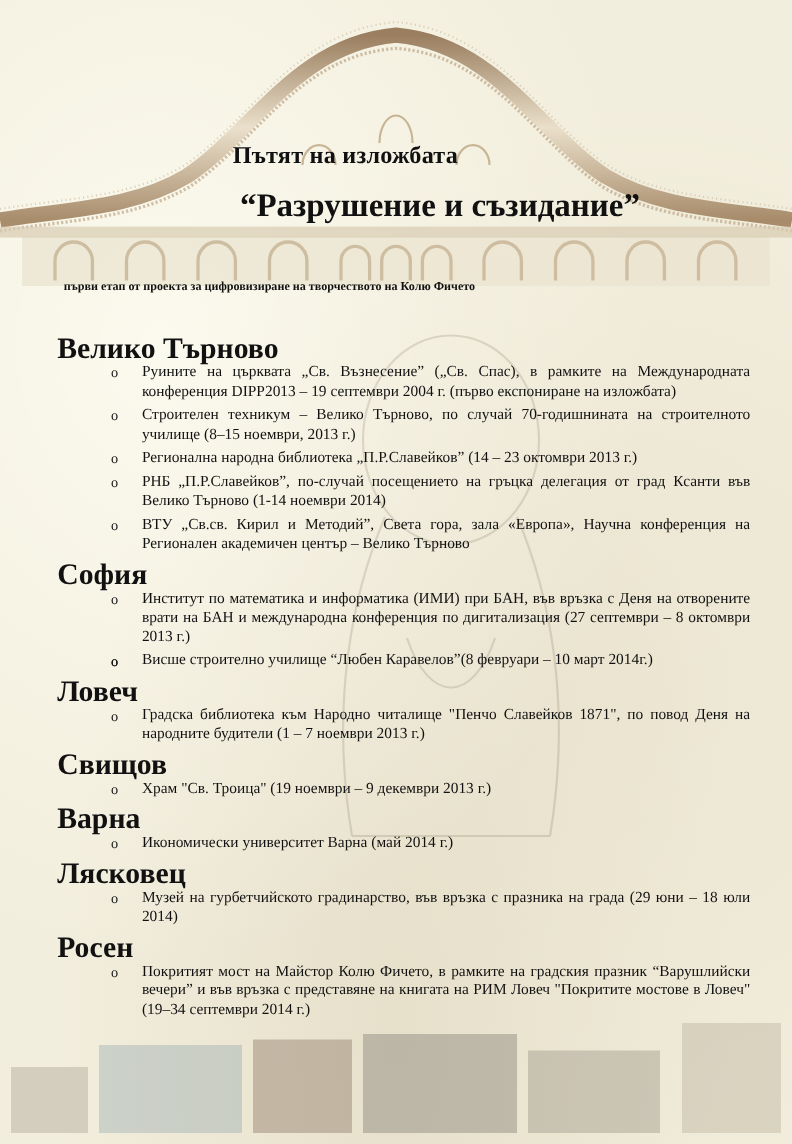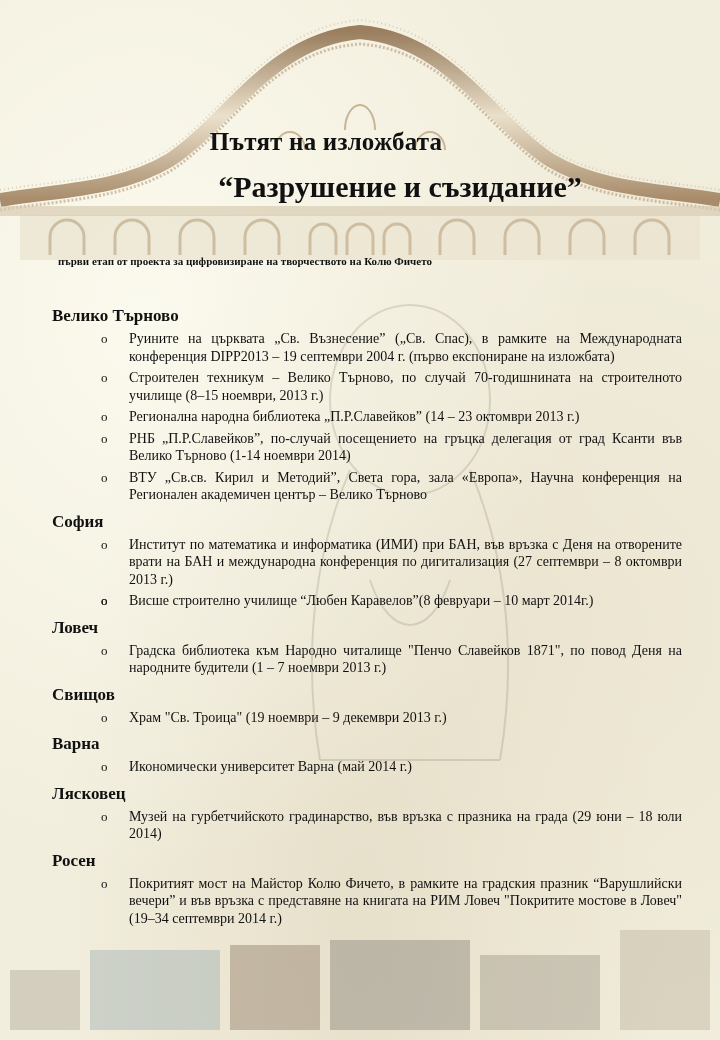--- a/index.html
+++ b/index.html
@@ -19,33 +19,33 @@
   }
   
   .facade { position: absolute; left: 0; top: 0; width: 720px; height: 260px; }
   .facade svg { width: 100%; height: 100%; }
   .footer-deco { position: absolute; left: 0; top: 930px; width: 720px; height: 100px; opacity: 0.35; }
   .footer-deco svg { width: 100%; height: 100%; }
   .sketch { position: absolute; left: 260px; top: 280px; width: 300px; height: 600px; opacity: 0.18; }
   .sketch svg { width: 100%; height: 100%; }
 
   .title1 {
-    position: absolute; left: 16px; width: 620px; top: 128px; text-align: center;
-    font-size: 25px; font-weight: bold; letter-spacing: 0.2px;
+    position: absolute; left: 4px; width: 620px; top: 128px; text-align: center;
+    font-size: 22px; font-weight: bold; letter-spacing: 0.2px;
   }
   .title2 {
     position: absolute; left: 0; width: 720px; top: 170px; text-align: center;
     font-size: 30px; font-weight: bold; margin-left: 40px;
   }
   .subtitle {
     position: absolute; left: 58px; top: 255px;
     font-size: 11px; font-weight: bold; white-space: nowrap;
   }
   .content { position: absolute; left: 52px; top: 302px; width: 630px; }
-  .city { font-size: 17px; font-weight: bold; margin: 0; line-height: 28px; }
+  .city { font-size: 27px; font-weight: bold; margin: 0; line-height: 28px; }
   ul.items { list-style: none; margin: 0 0 4px 0; padding: 0; }
   ul.items li {
     position: relative; padding-left: 77px; font-size: 14px; line-height: 17.5px;
     text-align: justify; margin-bottom: 4px;
   }
   ul.items li .bullet {
     position: absolute; left: 49px; top: 0; font-size: 13px;
   }
 </style>
 </head>

